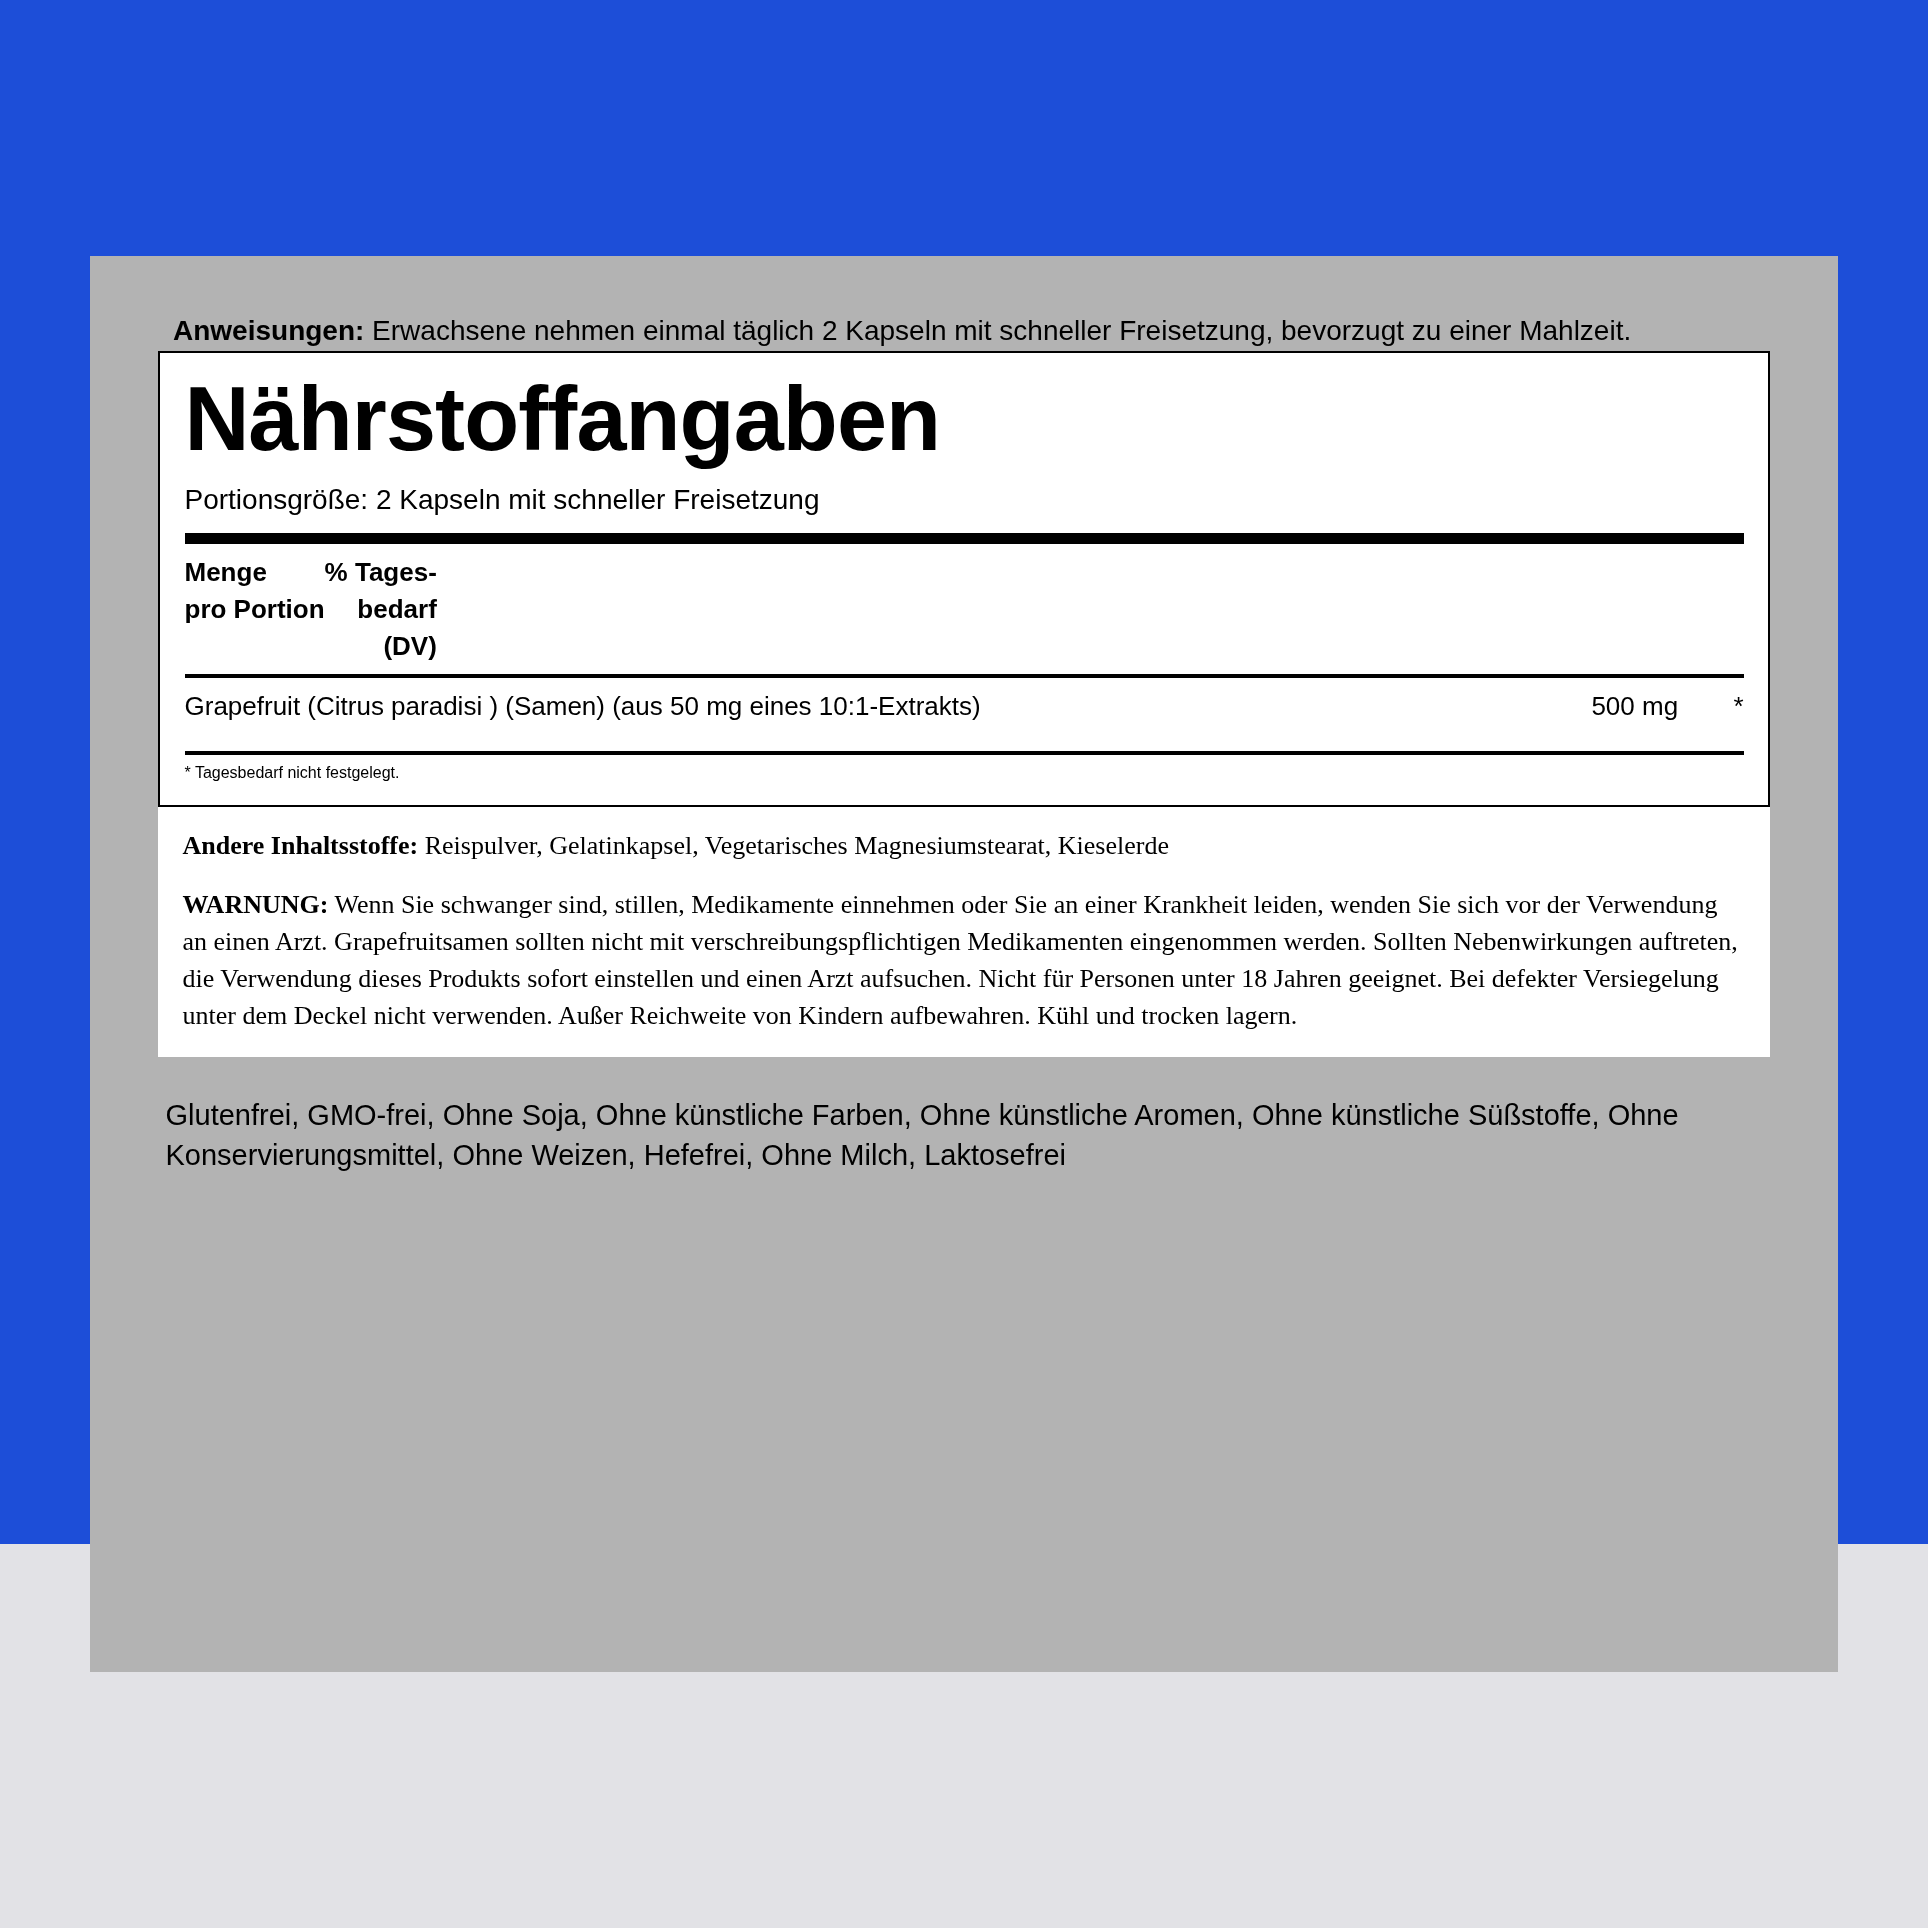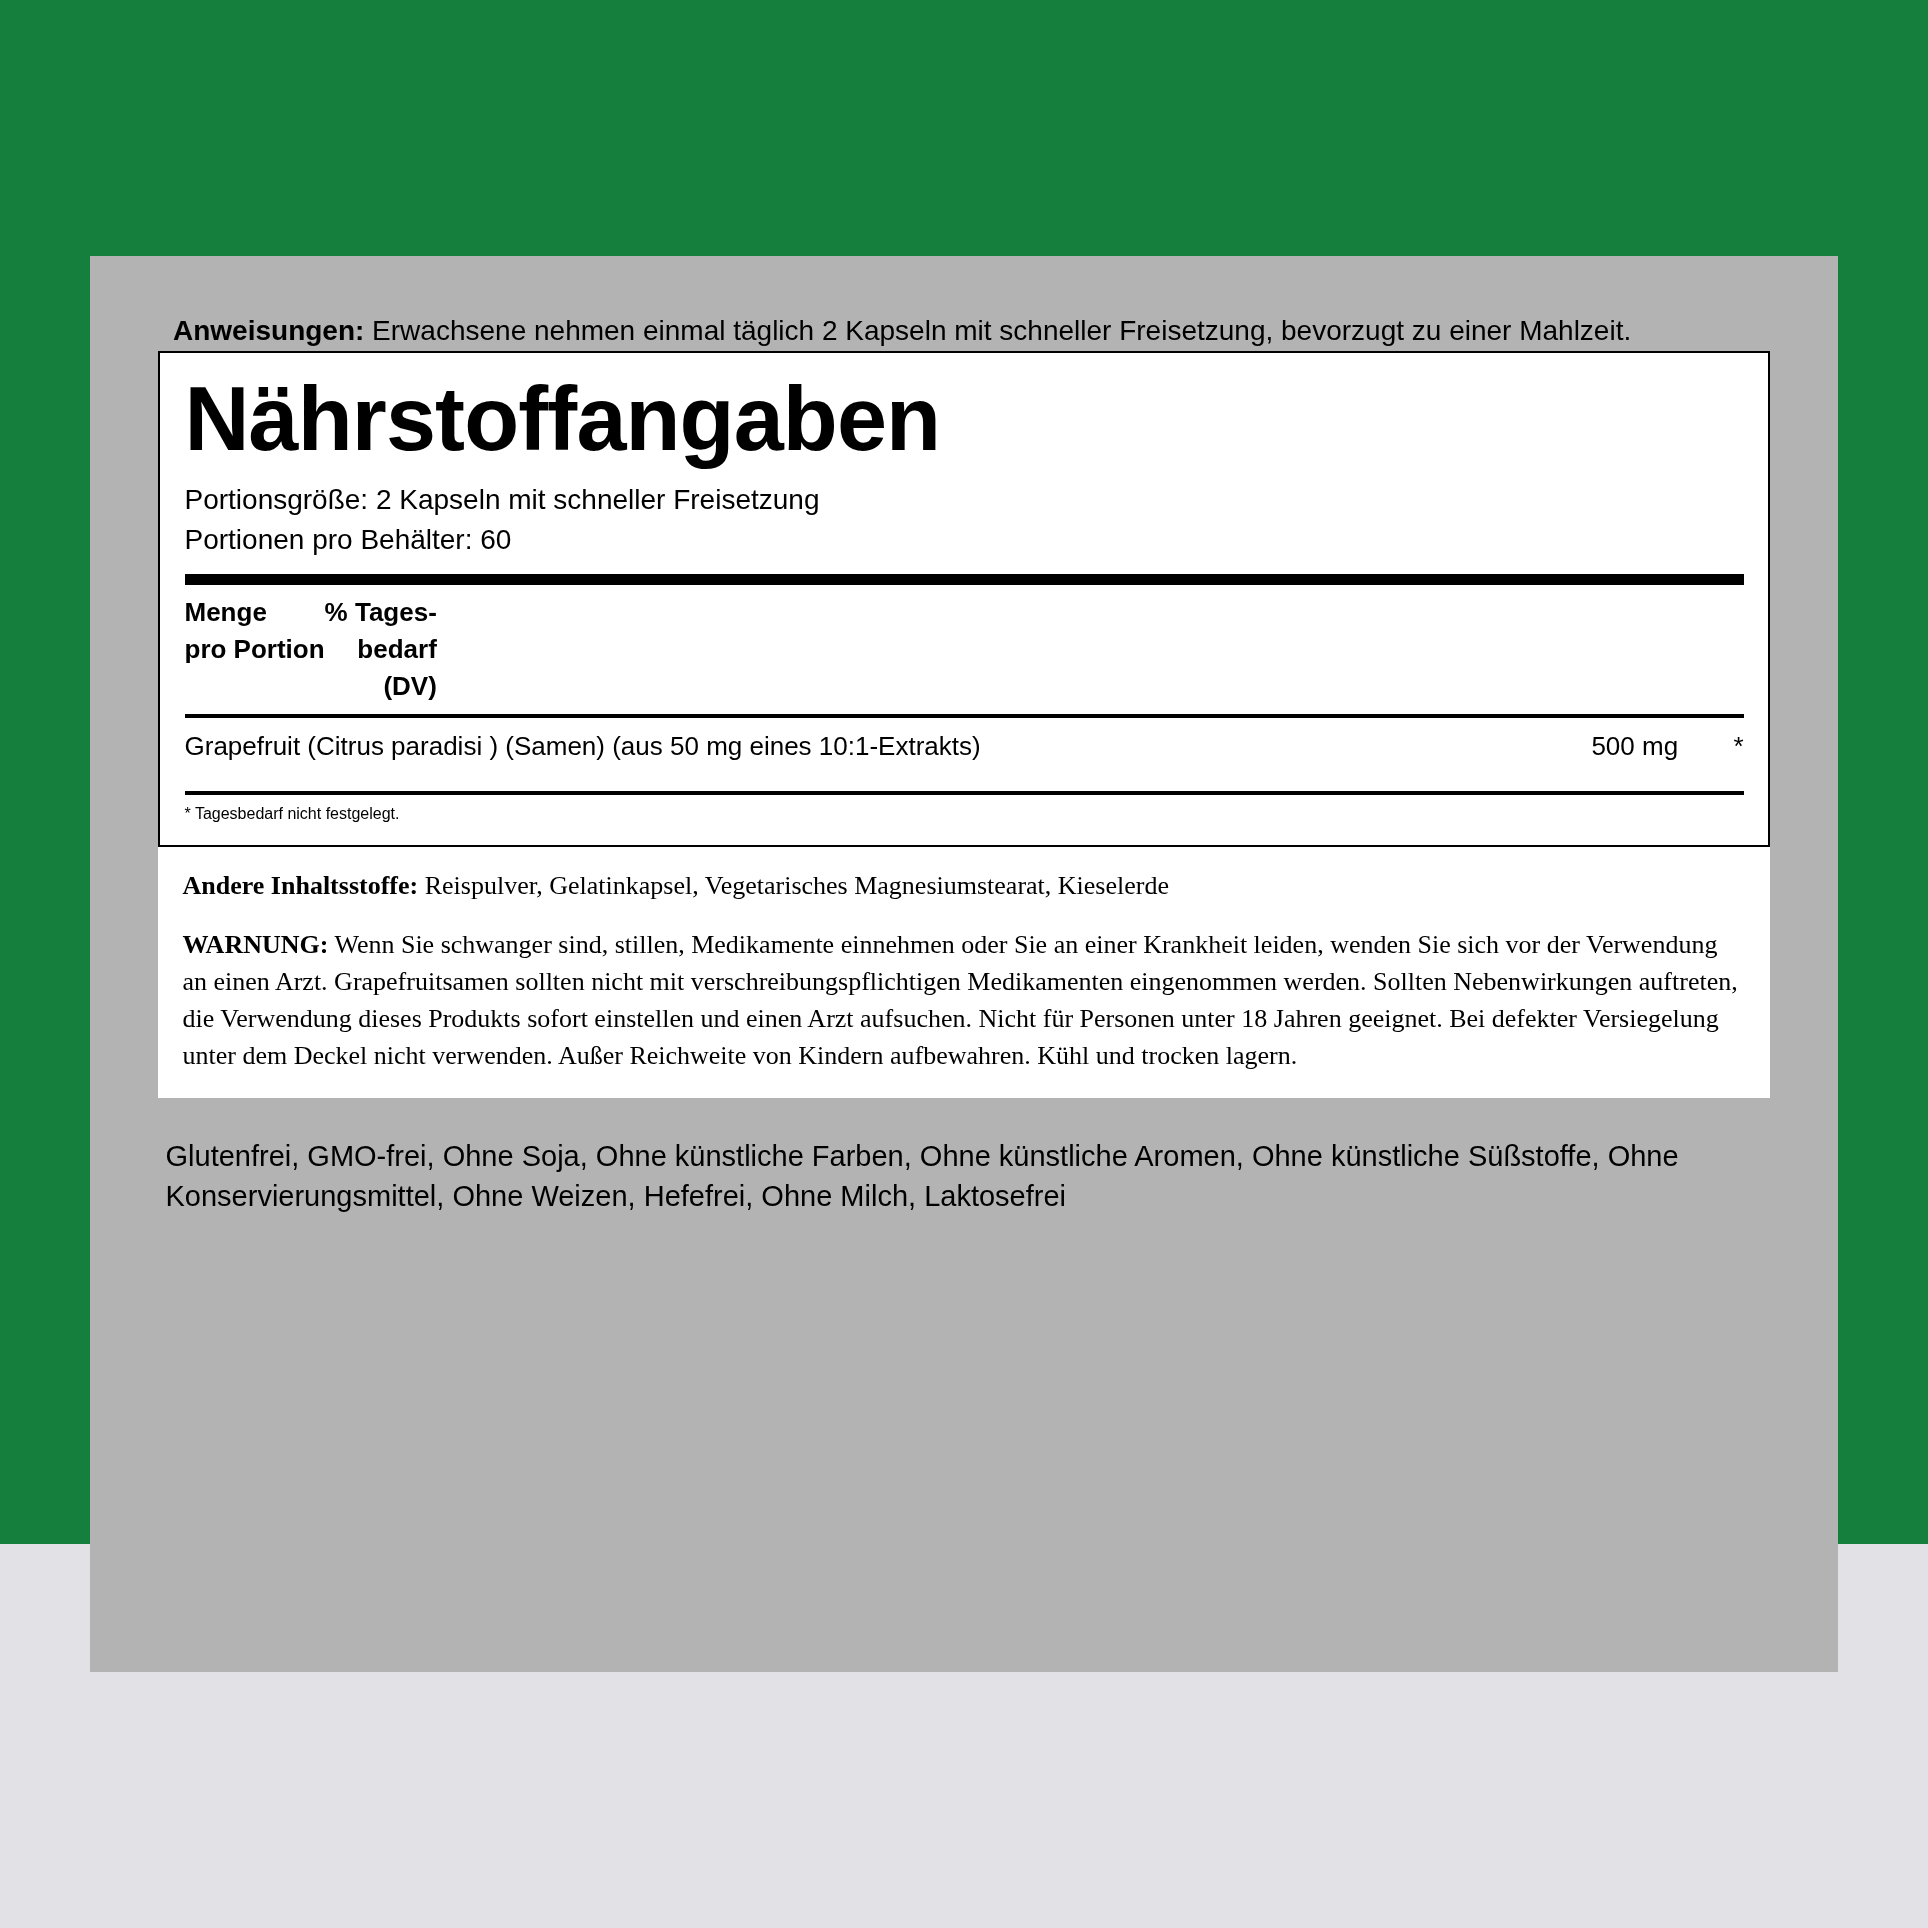--- a/index.html
+++ b/index.html
@@ -11,21 +11,21 @@
     width: 1928px;
     height: 1928px;
     font-family: "Liberation Sans", sans-serif;
     -webkit-font-smoothing: antialiased;
   }
 
   .page {
     position: relative;
     width: 1928px;
     height: 1544px;
-    background: #15803d;
+    background: #1d4ed8;
     box-sizing: border-box;
   }
 
   
   .grey-panel {
     position: absolute;
     left: 90px;
     top: 256px;
     width: 1748px;
     height: 1416px;
@@ -191,21 +191,20 @@
       <div class="directions">
         <b>Anweisungen:</b><span> Erwachsene nehmen einmal täglich 2 Kapseln mit schneller Freisetzung, bevorzugt zu einer Mahlzeit.</span>
       </div>
 
       <div class="facts-box">
         <div class="facts-inner">
 
           <div class="facts-title">Nährstoffangaben</div>
 
           <div class="serving-line">Portionsgröße: 2 Kapseln mit schneller Freisetzung</div>
-          <div class="serving-line">Portionen pro Behälter: 60</div>
 
           <div class="rule-thick"></div>
 
           <div class="amount-row">
             <div class="amount-left">
               <div>Menge</div>
               <div>pro Portion</div>
             </div>
             <div class="amount-right">
               <div>% Tages-</div>

